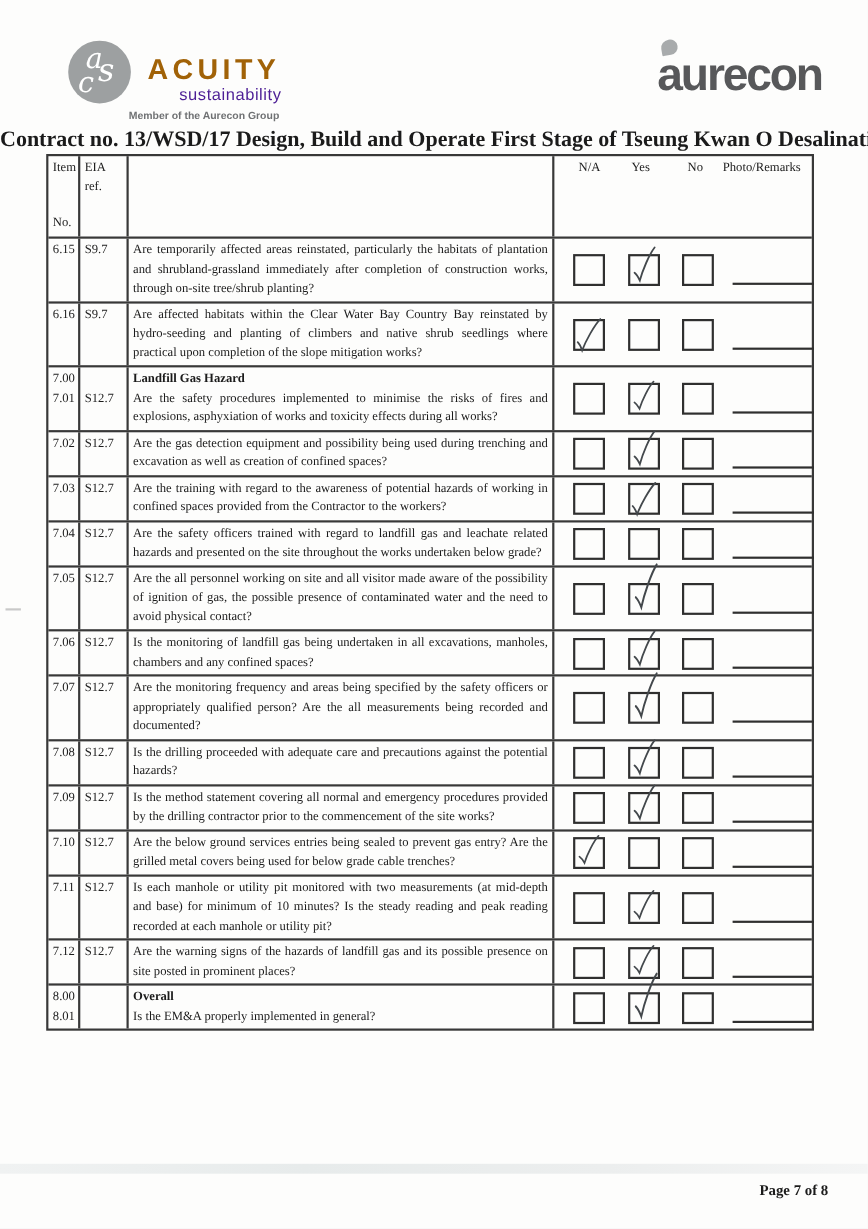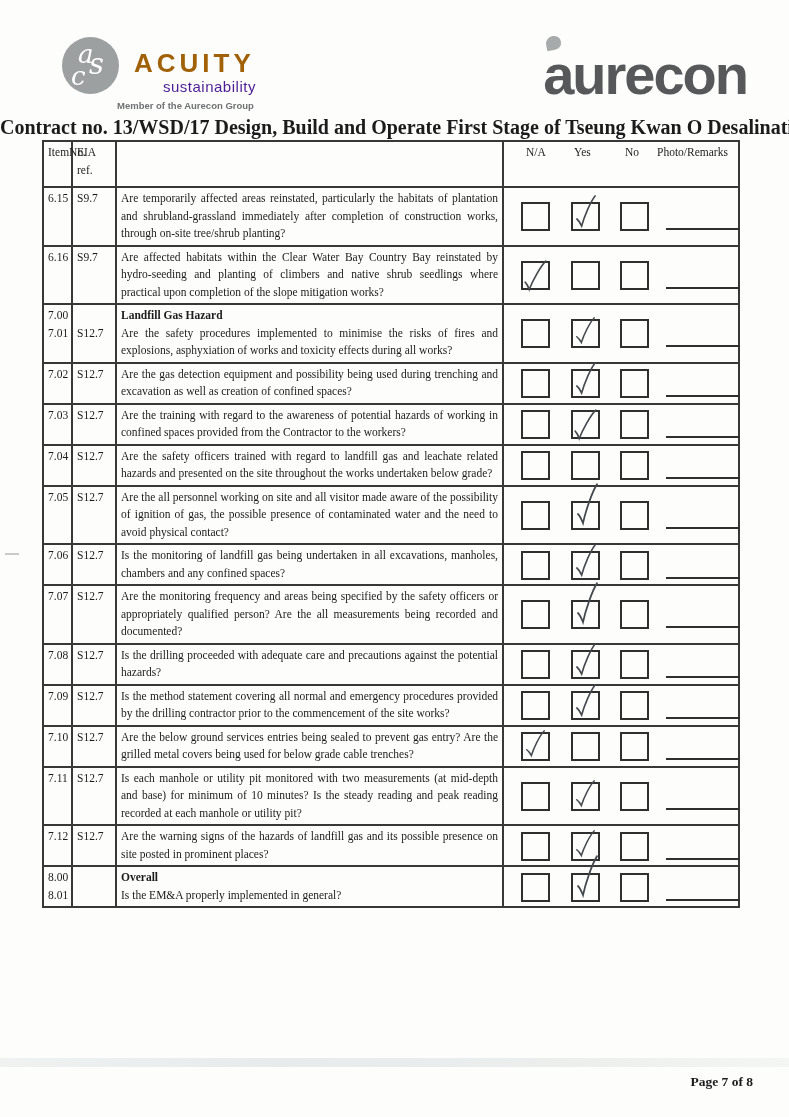--- a/index.html
+++ b/index.html
@@ -18,42 +18,42 @@
   .ac-m1{left:16px; top:4px;  font-size:26px;}
   .ac-m2{left:9px;  top:26px; font-size:26px;}
   .ac-m3{left:27px; top:13px; font-size:29px;}
   .ac-name{position:absolute; left:72px; top:14px; font-family:"Liberation Sans", sans-serif;
     font-size:26px; font-weight:bold; color:#a16207; letter-spacing:4px;}
   .ac-tag{position:absolute; left:101px; top:44px; font-family:"Liberation Sans", sans-serif;
     font-size:15px; color:#4c1d95; letter-spacing:0.5px;}
   .ac-member{position:absolute; left:55px; top:66px; font-family:"Liberation Sans", sans-serif;
     font-size:9.5px; font-weight:bold; color:#6f7173;}
   .logo-aurecon{position:absolute; right:42px; top:47px; font-family:"Liberation Sans", sans-serif;
-    font-weight:bold; font-size:56px; line-height:1; color:#57585a; letter-spacing:-2px;}
+    font-weight:bold; font-size:42px; line-height:1; color:#57585a; letter-spacing:-2px;}
   .au-leaf{position:absolute; left:3px; top:-11px; width:15px; height:14px; background:#a8abac;
     border-radius:55% 50% 50% 8%; transform:rotate(-10deg);}
   
   .title{position:absolute; left:0; right:0; top:116px; text-align:center;
     font-size:20px; font-weight:bold; white-space:nowrap;}
   
   .tbl{position:absolute; left:42px; top:140px; width:698px;
     border:2px solid #383838; box-sizing:border-box; background:transparent;}
   .row{display:flex; border-bottom:2px solid #383838; position:relative; min-height:36px;}
   .row:last-child{border-bottom:none;}
   .c{border-right:2px solid #383838; box-sizing:border-box; padding:2px 4px;}
   .ci{width:29px; font-size:11.5px; line-height:17.5px;}
   .ce{width:44px; font-size:11.5px; line-height:17.5px;}
   .cq{flex:1; font-size:11.5px; line-height:17.5px;}
   .ca{width:234px; border-right:none; position:relative; padding:0;}
   .qtext{text-align:justify;}
   .section{font-weight:bold;}
   .eia-offset{margin-top:17.5px;}
   
   .hrow{min-height:44px;}
-  .hrow .ci{display:flex; flex-direction:row; justify-content:space-between; padding-bottom:4px;}
+  .hrow .ci{display:flex; flex-direction:column; justify-content:space-between; padding-bottom:4px;gap:32px;}
   .hl{position:absolute; top:4px; font-size:11.5px;}
   .hl-na{left:22px;} .hl-yes{left:70px;} .hl-no{left:121px;} .hl-rem{left:153px;}
   
   .box{position:absolute; width:25px; height:25px; border:2px solid #2f2f2f; box-sizing:content-box;
     top:50%; margin-top:-14px; background:transparent;}
   .box-na{left:17px;} .box-yes{left:67px;} .box-no{left:116px;}
   .rline{position:absolute; left:162px; width:74px; height:2px; background:#2f2f2f;
     top:50%; margin-top:12px;}
   .check{position:absolute; overflow:visible; pointer-events:none;}
   .check path{fill:none; stroke:#43484c; stroke-width:1.7px; stroke-linecap:round;}

